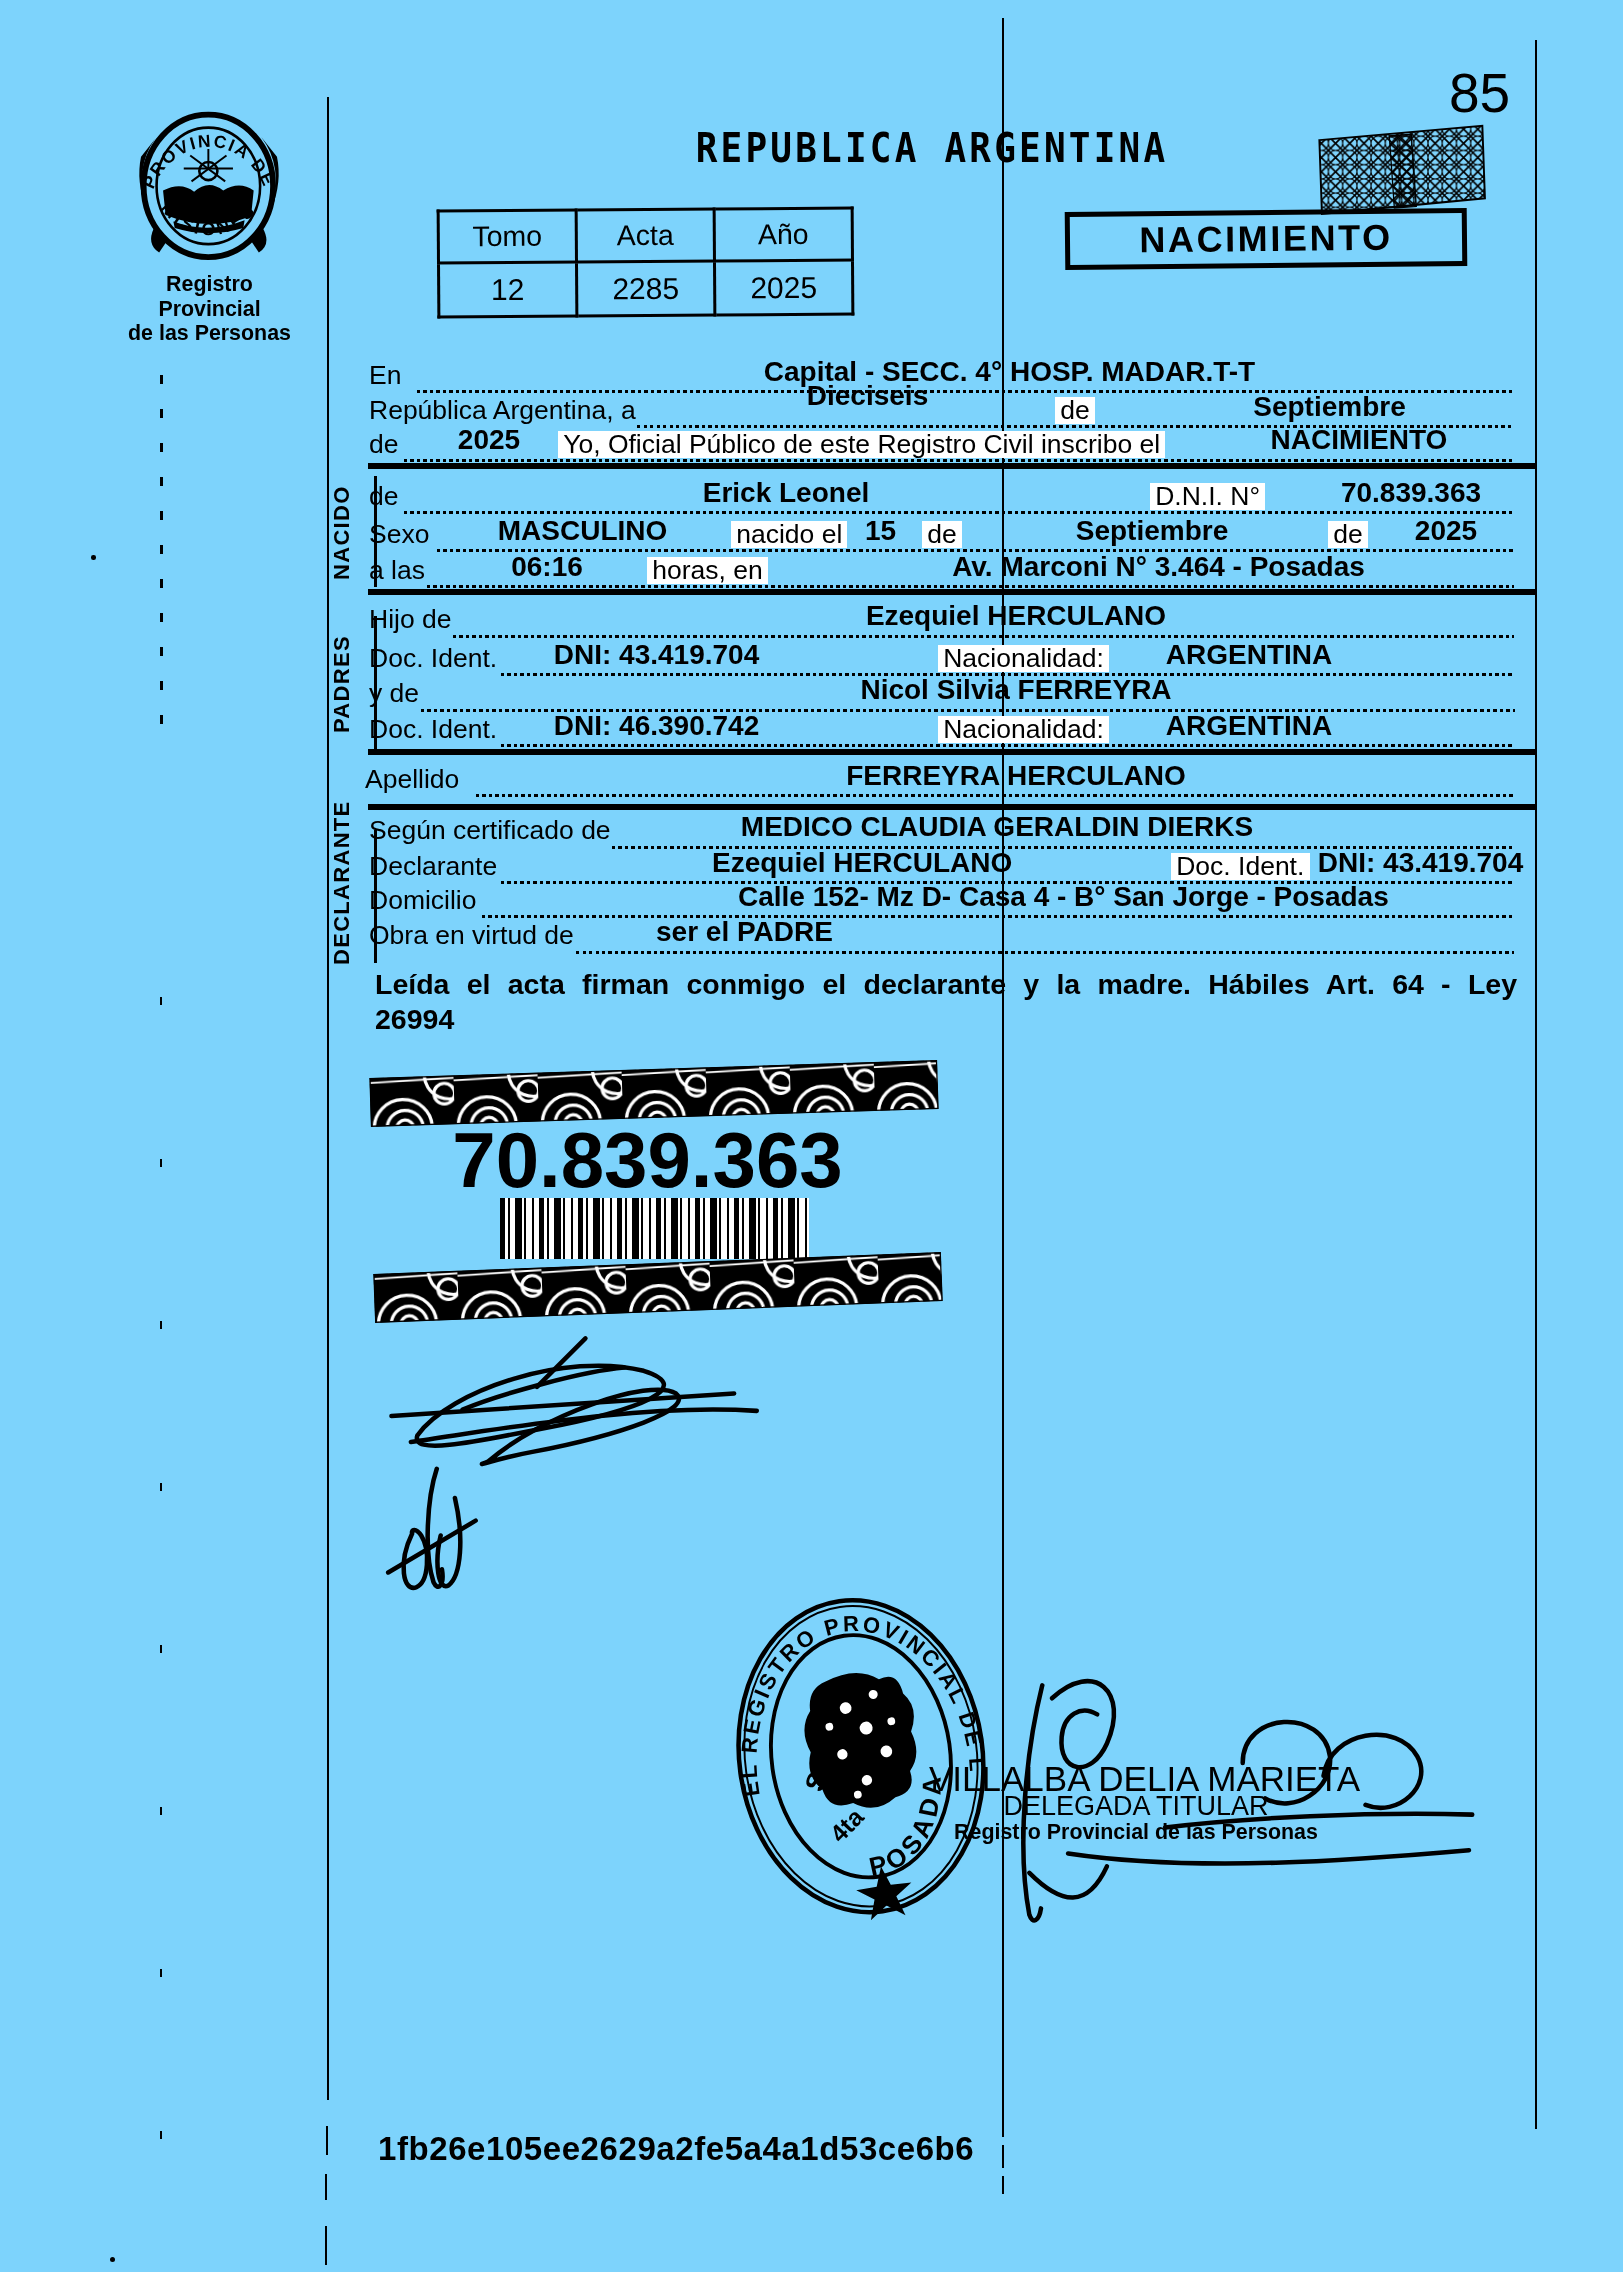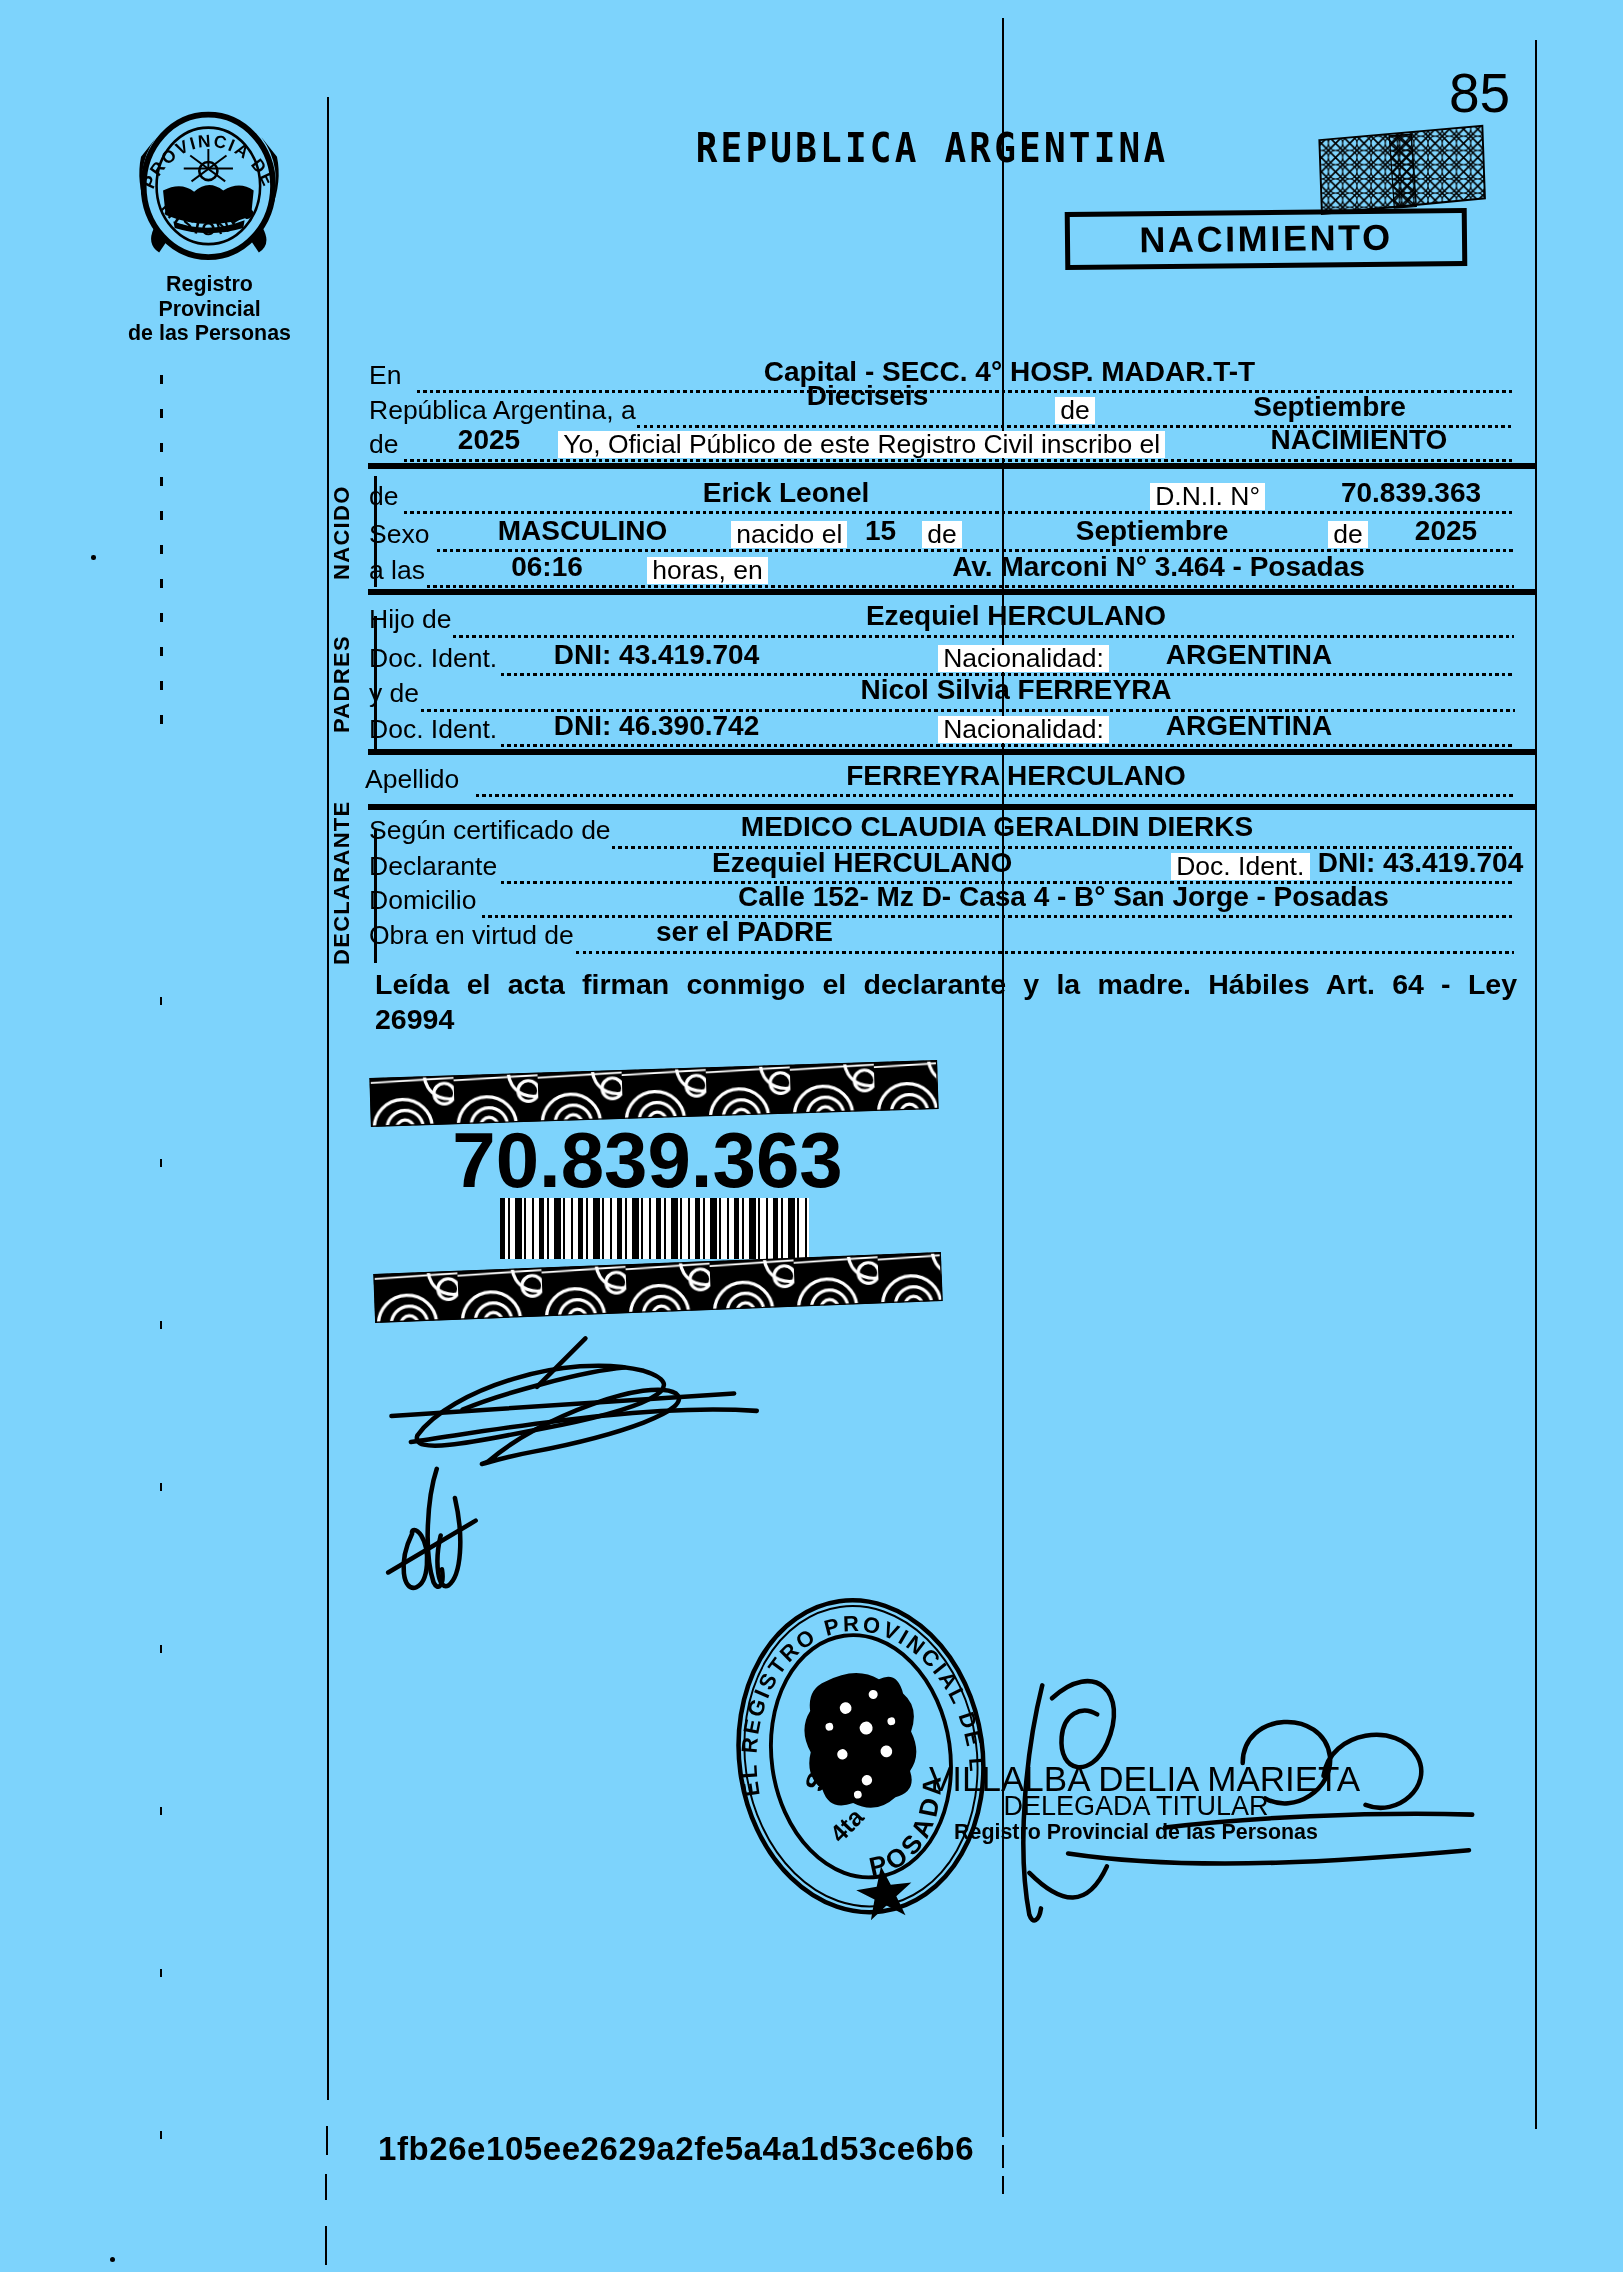--- a/index.html
+++ b/index.html
@@ -92,20 +92,36 @@
     <defs>
       <pattern id="ch" width="22" height="22" patternUnits="userSpaceOnUse">
         <path d="M0,0 L22,22 M22,0 L0,22" stroke="#000" stroke-width="2.6" fill="none"></path>
         <path d="M11,0 A11,11 0 0 1 11,22 A11,11 0 0 1 11,0" stroke="#000" stroke-width="1.6" fill="none"></path>
       </pattern>
     </defs>
     <path d="M8,28 L260,6 L264,118 L12,142 Z" fill="url(#ch)" stroke="#000" stroke-width="3"></path>
     <rect x="120" y="20" width="34" height="112" fill="url(#ch)" stroke="#000" stroke-width="2" transform="rotate(-4 137 76)"></rect>
   </svg>
 
+  <div class="abs" style="left:437px;top:208px;">
+    <table class="rec">
+      <tbody>
+          <tr class="h">
+        <td>Tomo</td>
+        <td>Acta</td>
+        <td>Año</td>
+      </tr>
+      <tr class="v">
+        <td>12</td>
+        <td>2285</td>
+        <td>2025</td>
+      </tr>
+    </tbody>
+      </table>
+  </div>
 
   <div class="abs" id="nac-box" style="left:1065px;top:210px;">
     <span>NACIMIENTO</span>
   </div>
 
   <div>
     <span class="abs lbl" style="left:369px;top:362px;">En</span>
     <div class="abs dots" style="left:417px;top:390px;width:1097px;"></div>
     <div class="abs val" style="left:686px;top:358px;width:647px;">Capital - SECC. 4° HOSP. MADAR.T-T</div>
   </div>

